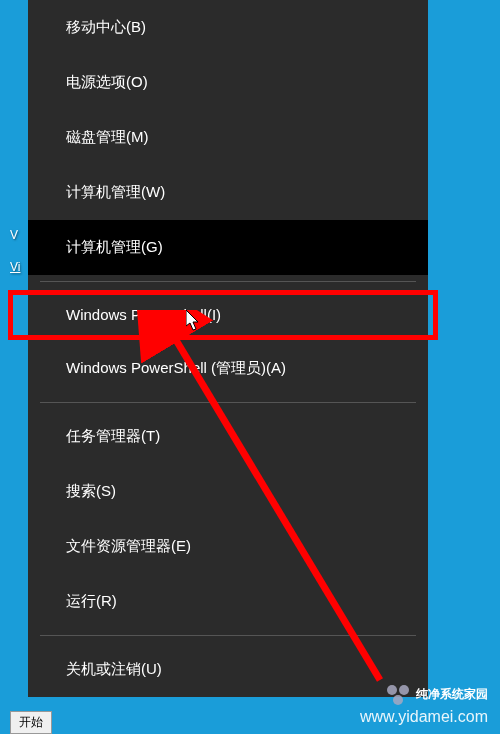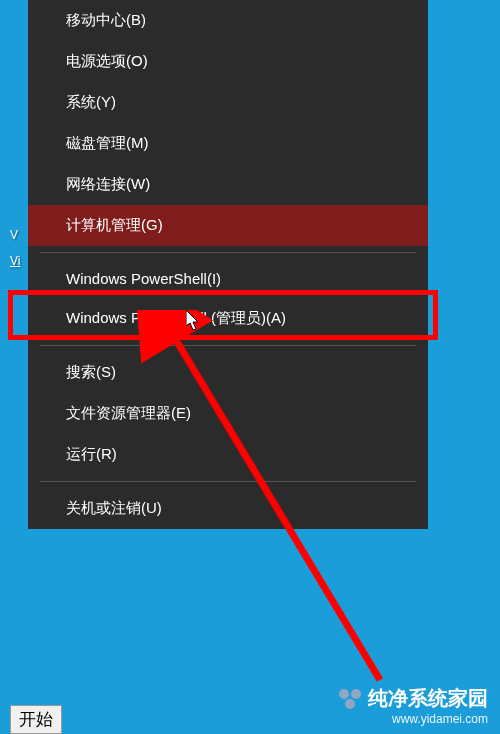--- a/index.html
+++ b/index.html
@@ -19,42 +19,42 @@
       position: absolute;
       left: 10px;
       color: white;
       font-size: 12px;
       text-shadow: 1px 1px 2px rgba(0,0,0,0.5);
     }
     .icon-text-1 {
       top: 228px;
     }
     .icon-text-2 {
-      top: 254px;
+      top: 260px;
       text-decoration: underline;
     }
     .context-menu {
       position: absolute;
       left: 28px;
       top: 0;
       width: 400px;
       background: #2b2b2b;
       display: flex;
       flex-direction: column;
       padding-top: 0;
     }
     .menu-item {
-      padding: 11px 38px;
+      padding: 18px 38px;
       color: #ffffff;
       font-size: 15px;
       cursor: pointer;
       white-space: nowrap;
     }
     .menu-item.highlighted {
-      background: #7f1d1d;
+      background: #000000;
     }
     .separator {
       height: 1px;
       background: #555555;
       margin: 6px 12px;
     }
     .highlight-box {
       position: absolute;
       left: 8px;
       top: 290px;
@@ -79,67 +79,67 @@
       top: 310px;
       z-index: 12;
       pointer-events: none;
     }
     .start-label {
       position: absolute;
       left: 10px;
       bottom: 0;
       background: #f0f0f0;
       color: #000;
-      font-size: 17px;
+      font-size: 12px;
       padding: 2px 8px;
       border: 1px solid #999;
     }
     .watermark {
       position: absolute;
       right: 12px;
       bottom: 8px;
       text-align: right;
       color: #ffffff;
       z-index: 5;
     }
     .watermark-brand {
-      font-size: 20px;
+      font-size: 12px;
       font-weight: bold;
       display: flex;
       align-items: center;
       justify-content: flex-end;
       gap: 4px;
     }
     .watermark-url {
-      font-size: 12px;
+      font-size: 16px;
       opacity: 0.9;
     }
     .watermark-logo {
       width: 28px;
       height: 28px;
       display: inline-block;
     }
   </style>
 </head>
 <body>
 
 <div class="desktop-icon-text icon-text-1">V</div>
 <div class="desktop-icon-text icon-text-2">Vi</div>
 
 <div class="context-menu">
   <div class="menu-item">移动中心(B)</div>
   <div class="menu-item">电源选项(O)</div>
-  <div class="menu-item">系统(Y)</div>
   <div class="menu-item">磁盘管理(M)</div>
-  <div class="menu-item">网络连接(W)</div>
+  <div class="menu-item">计算机管理(W)</div>
   <div class="menu-item highlighted">计算机管理(G)</div>
   <div class="separator"></div>
   <div class="menu-item">Windows PowerShell(I)</div>
   <div class="menu-item">Windows PowerShell (管理员)(A)</div>
   <div class="separator"></div>
+  <div class="menu-item">任务管理器(T)</div>
   <div class="menu-item">搜索(S)</div>
   <div class="menu-item">文件资源管理器(E)</div>
   <div class="menu-item">运行(R)</div>
   <div class="separator"></div>
   <div class="menu-item">关机或注销(U)</div>
 </div>
 
 <div class="highlight-box"></div>
 
 <svg class="arrow-svg" viewBox="0 0 280 400">

